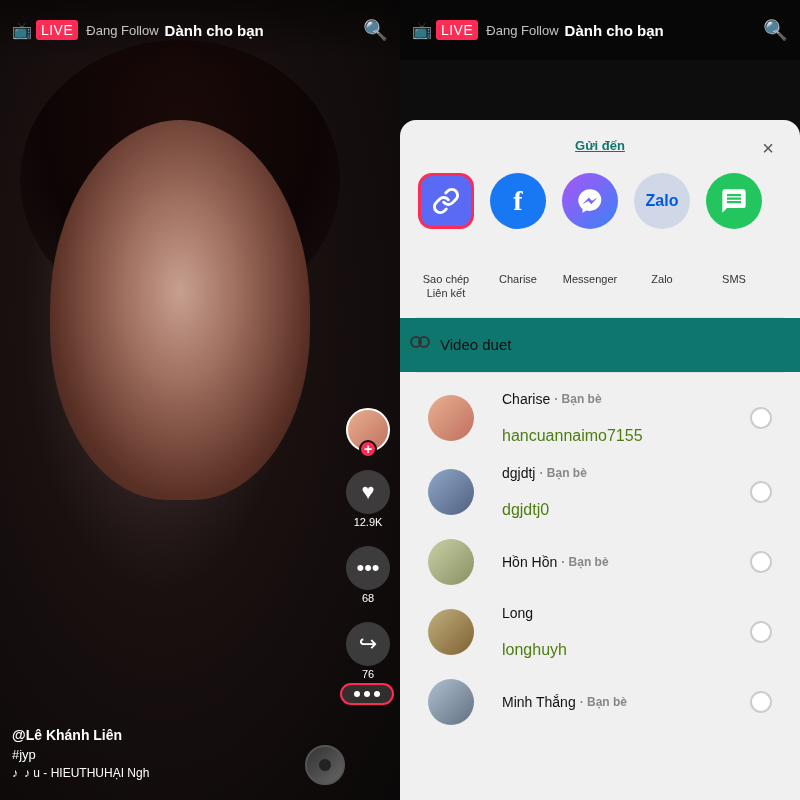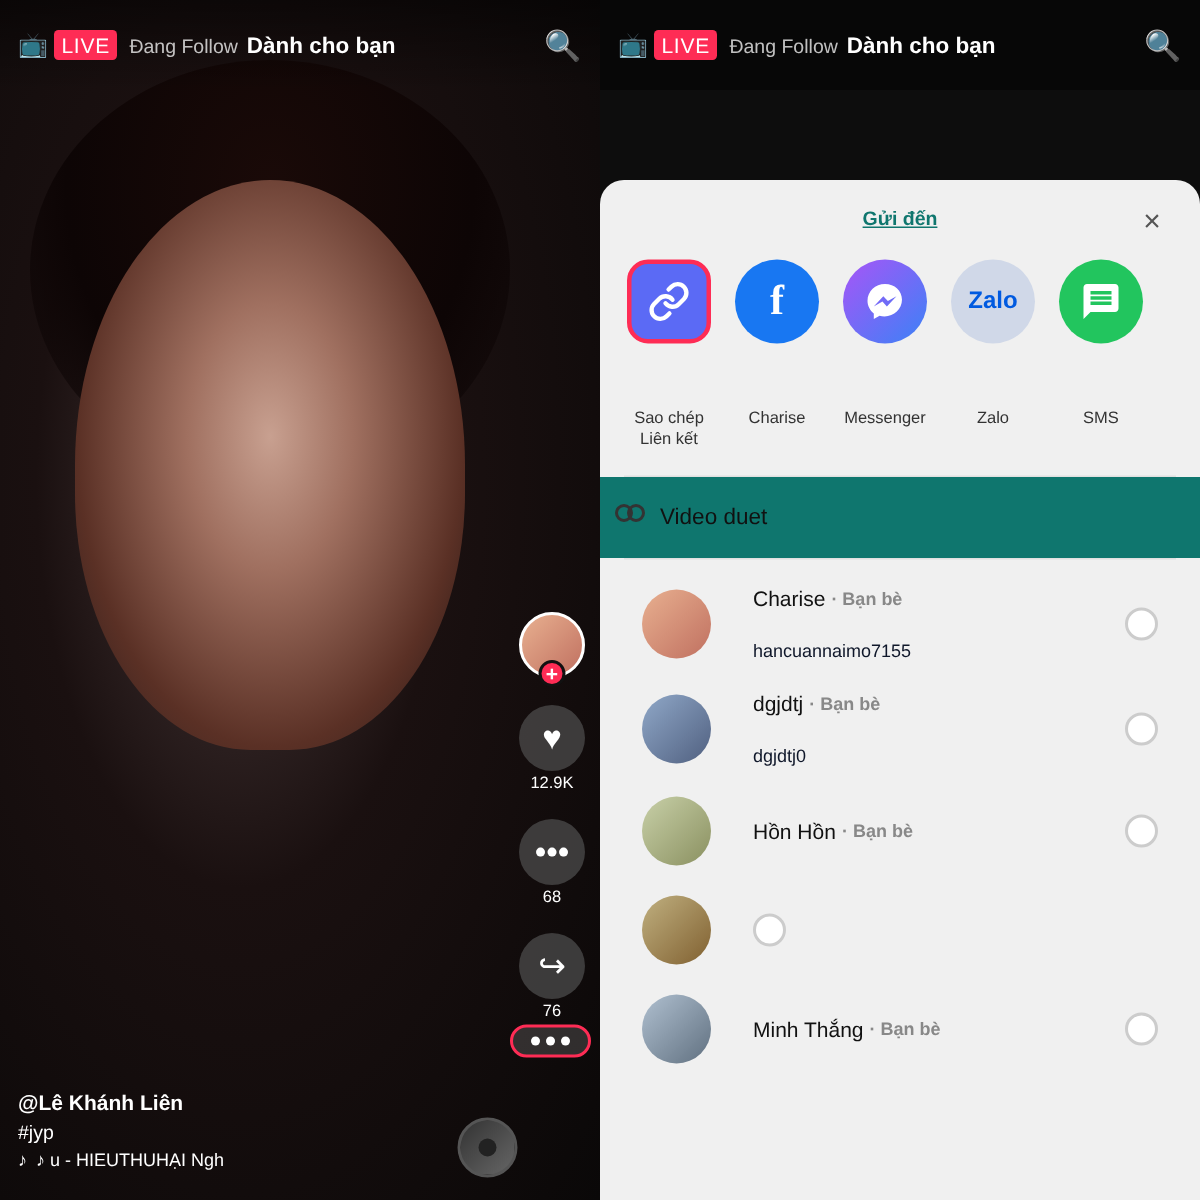--- a/index.html
+++ b/index.html
@@ -399,22 +399,22 @@
       display: flex;
       align-items: center;
       gap: 4px;
     }
     .contact-friend {
       color: #888;
       font-size: 12px;
       font-weight: bold;
     }
     .contact-username {
-      font-size: 12px;
-      color: #0f172a;
+      font-size: 16px;
+      color: #4d7c0f;
       margin-top: 20px;
     }
     .contact-radio {
       width: 22px;
       height: 22px;
       border-radius: 50%;
       border: 2px solid #ccc;
       background: white;
     }
 
@@ -588,20 +588,26 @@
           <div class="contact-name-row">
             <span>Hồn Hồn</span>
             <span class="contact-friend">· Bạn bè</span>
           </div>
         </div>
         <div class="contact-radio"></div>
       </div>
 
       <div class="contact-item">
         <div class="contact-avatar av4"></div>
+        <div class="contact-info">
+          <div class="contact-name-row">
+            <span>Long</span>
+          </div>
+          <div class="contact-username">longhuyh</div>
+        </div>
         <div class="contact-radio"></div>
       </div>
 
       <div class="contact-item">
         <div class="contact-avatar av5"></div>
         <div class="contact-info">
           <div class="contact-name-row">
             <span>Minh Thắng</span>
             <span class="contact-friend">· Bạn bè</span>
           </div>

